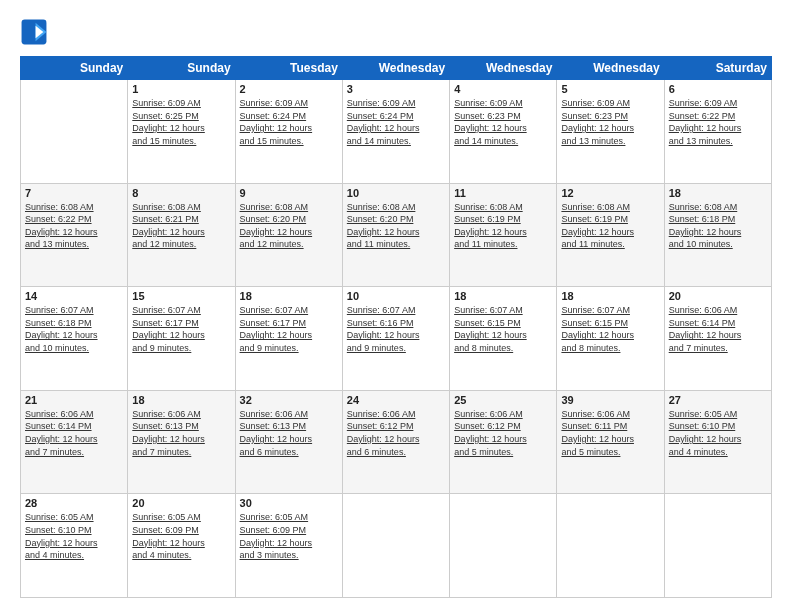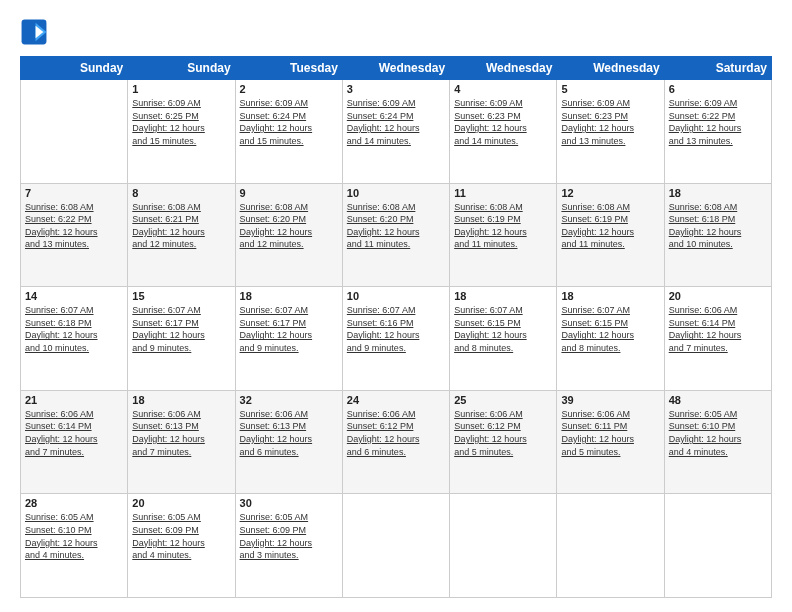--- a/index.html
+++ b/index.html
@@ -320,21 +320,21 @@
 and 5 minutes.</div>
           </td>
           <td>
             <span class="day-num">39</span>
             <div class="cell-text" style="white-space: pre-line;">Sunrise: 6:06 AM
 Sunset: 6:11 PM
 Daylight: 12 hours
 and 5 minutes.</div>
           </td>
           <td>
-            <span class="day-num">48</span>
+            <span class="day-num">27</span>
             <div class="cell-text" style="white-space: pre-line;">Sunrise: 6:05 AM
 Sunset: 6:10 PM
 Daylight: 12 hours
 and 4 minutes.</div>
           </td>
         </tr>
         <tr>
           <td>
             <span class="day-num">28</span>
             <div class="cell-text" style="white-space: pre-line;">Sunrise: 6:05 AM

